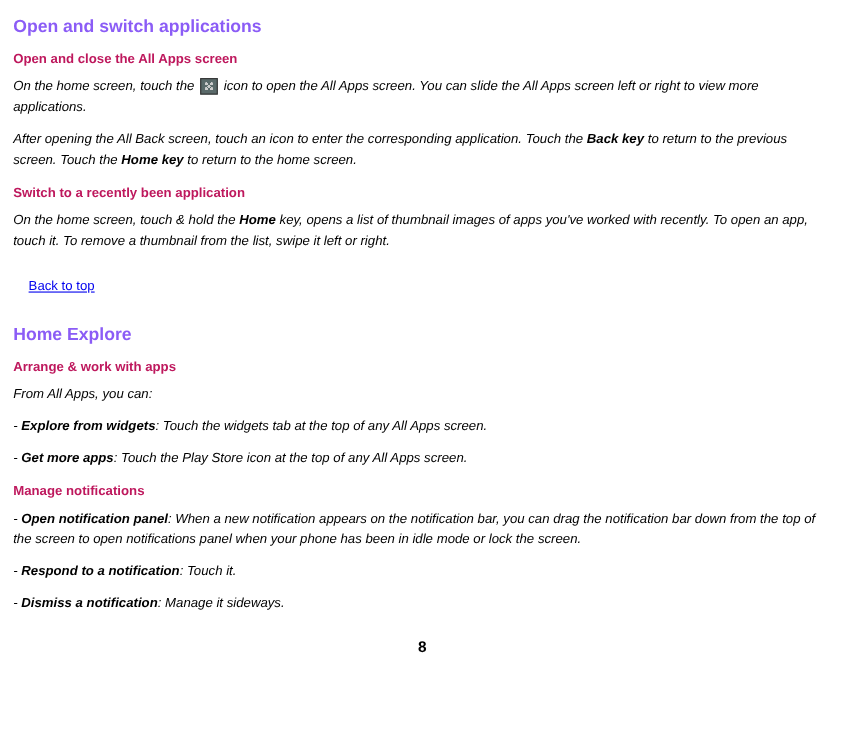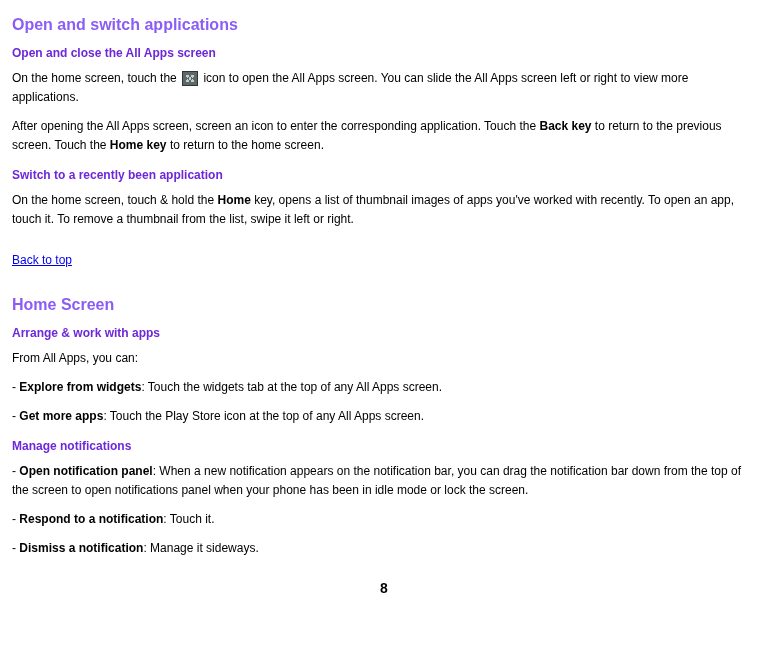--- a/index.html
+++ b/index.html
@@ -12,34 +12,35 @@
       color: #000;
       width: 768px;
     }
     h2 {
       color: #8b5cf6;
       font-size: 16px;
       font-weight: bold;
       margin: 4px 0 6px 0;
     }
     h3 {
-      color: #6d28d9;
+      color: #be185d;
       font-size: 12px;
       font-weight: bold;
       margin: 6px 0 6px 0;
     }
     p {
       margin: 6px 0 10px 0;
+      font-style: italic;
     }
     .bold { font-weight: bold; }
     a.back-link {
       color: #0000ee;
       text-decoration: underline;
       display: inline-block;
-      margin: 12px 0 18px 0;
+      margin: 12px 0 18px 14px;
       font-size: 12px;
     }
     .icon-inline {
       display: inline-block;
       width: 16px;
       height: 15px;
       vertical-align: middle;
       background: #5a6a6a;
       border: 1px solid #333;
       position: relative;
@@ -72,32 +73,32 @@
 
 <h3>Open and close the All Apps screen</h3>
 
 <p>
   <span>On the home screen, touch the </span>
   <span class="icon-inline"></span>
   <span> icon to open the All Apps screen. You can slide the All Apps screen left or right to view more applications.</span>
 </p>
 
 <p>
-  <span>After opening the All Apps screen, screen an icon to enter the corresponding application. Touch the </span><span class="bold">Back key</span><span> to return to the previous screen. Touch the </span><span class="bold">Home key</span><span> to return to the home screen.</span>
+  <span>After opening the All Back screen, touch an icon to enter the corresponding application. Touch the </span><span class="bold">Back key</span><span> to return to the previous screen. Touch the </span><span class="bold">Home key</span><span> to return to the home screen.</span>
 </p>
 
 <h3>Switch to a recently been application</h3>
 
 <p>
   <span>On the home screen, touch &amp; hold the </span><span class="bold">Home</span><span> key, opens a list of thumbnail images of apps you've worked with recently. To open an app, touch it. To remove a thumbnail from the list, swipe it left or right.</span>
 </p>
 
 <a href="#" class="back-link">Back to top</a>
 
-<h2>Home Screen</h2>
+<h2>Home Explore</h2>
 
 <h3>Arrange &amp; work with apps</h3>
 
 <p>From All Apps, you can:</p>
 
 <p>
   <span>- </span><span class="bold">Explore from widgets</span><span>: Touch the widgets tab at the top of any All Apps screen.</span>
 </p>
 
 <p>

